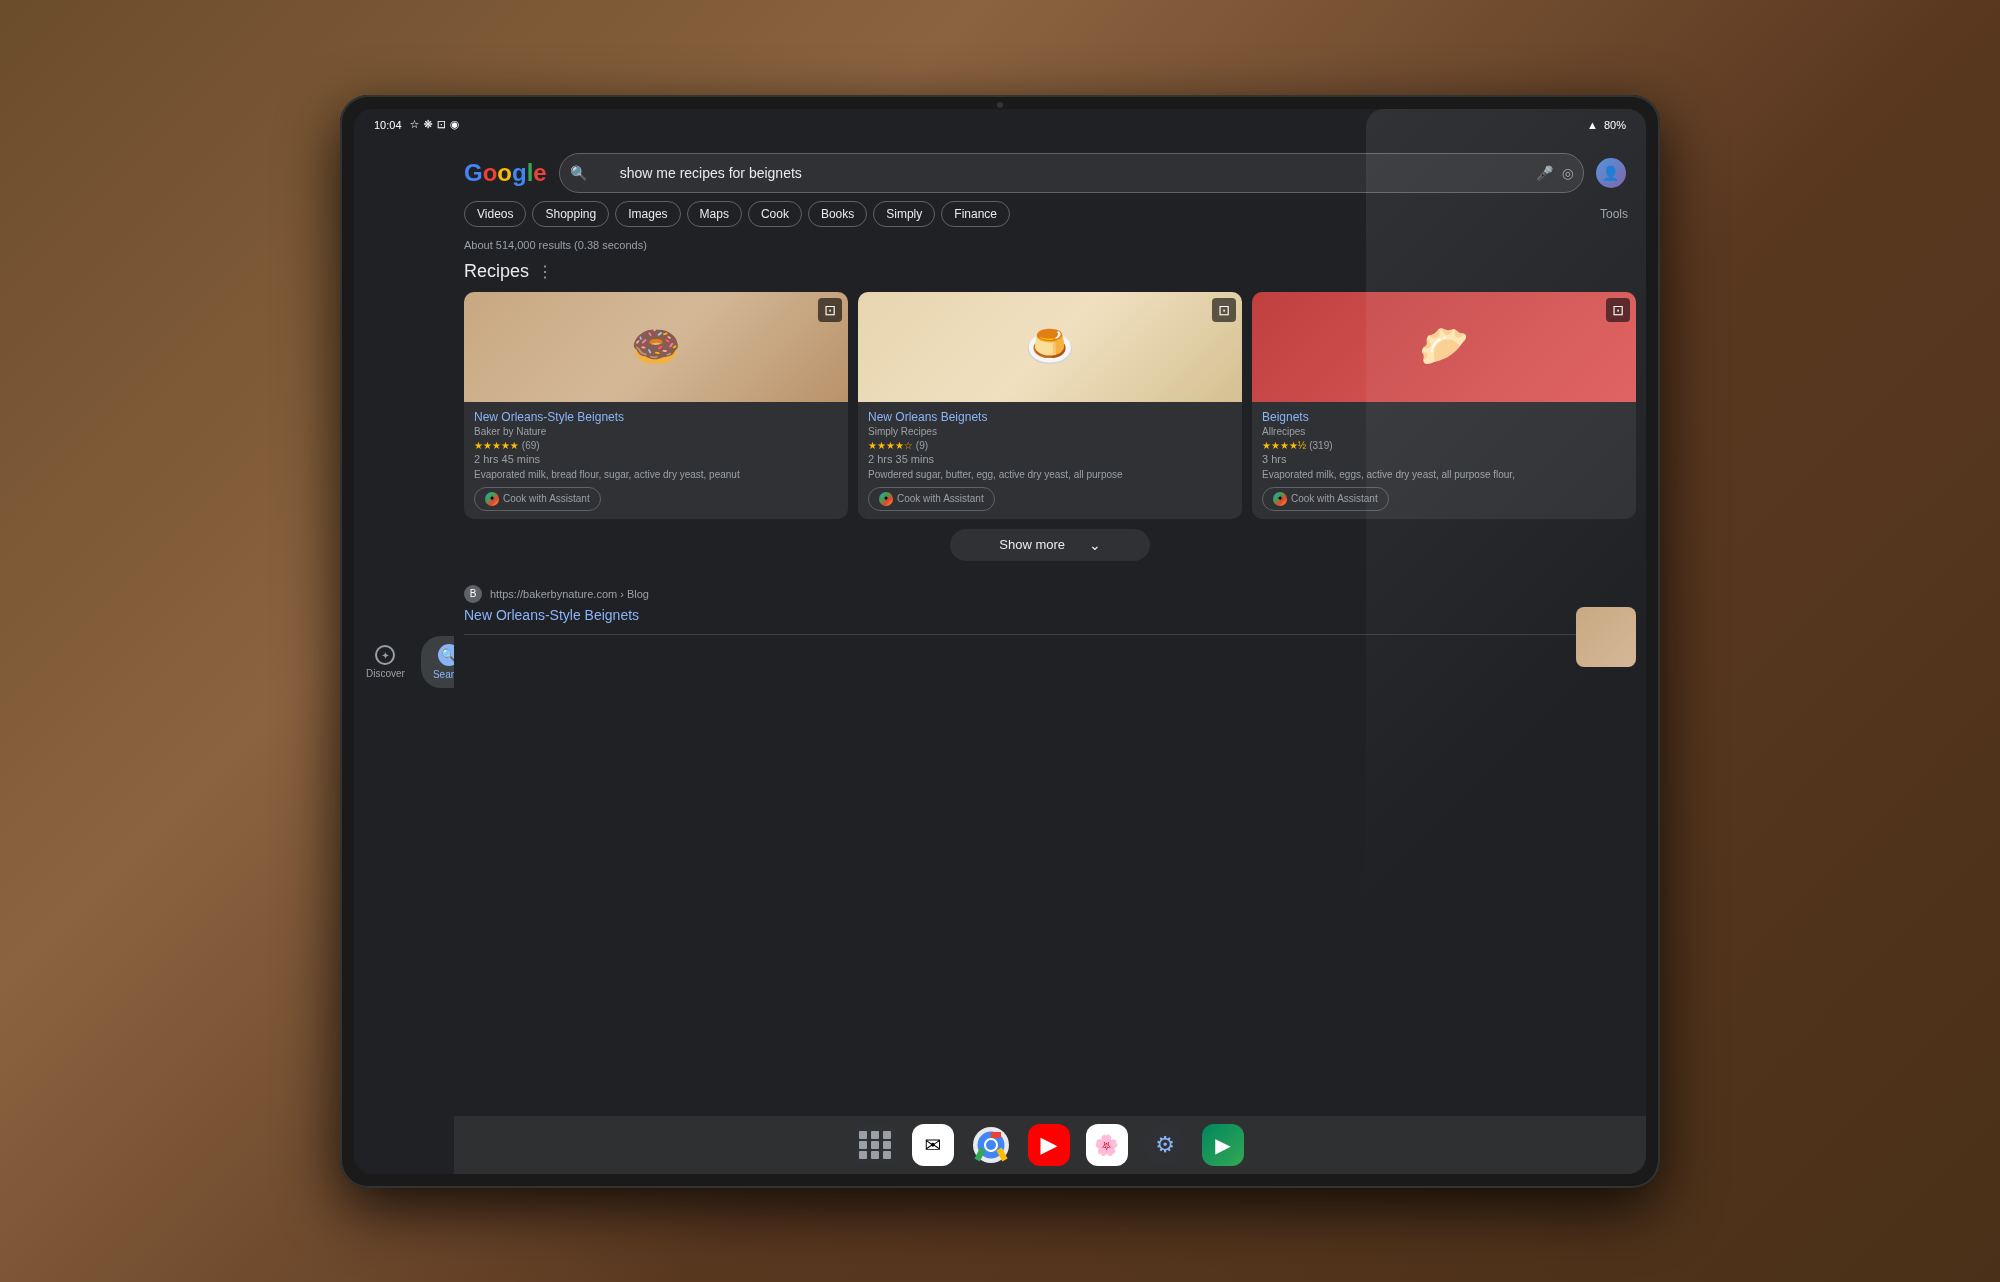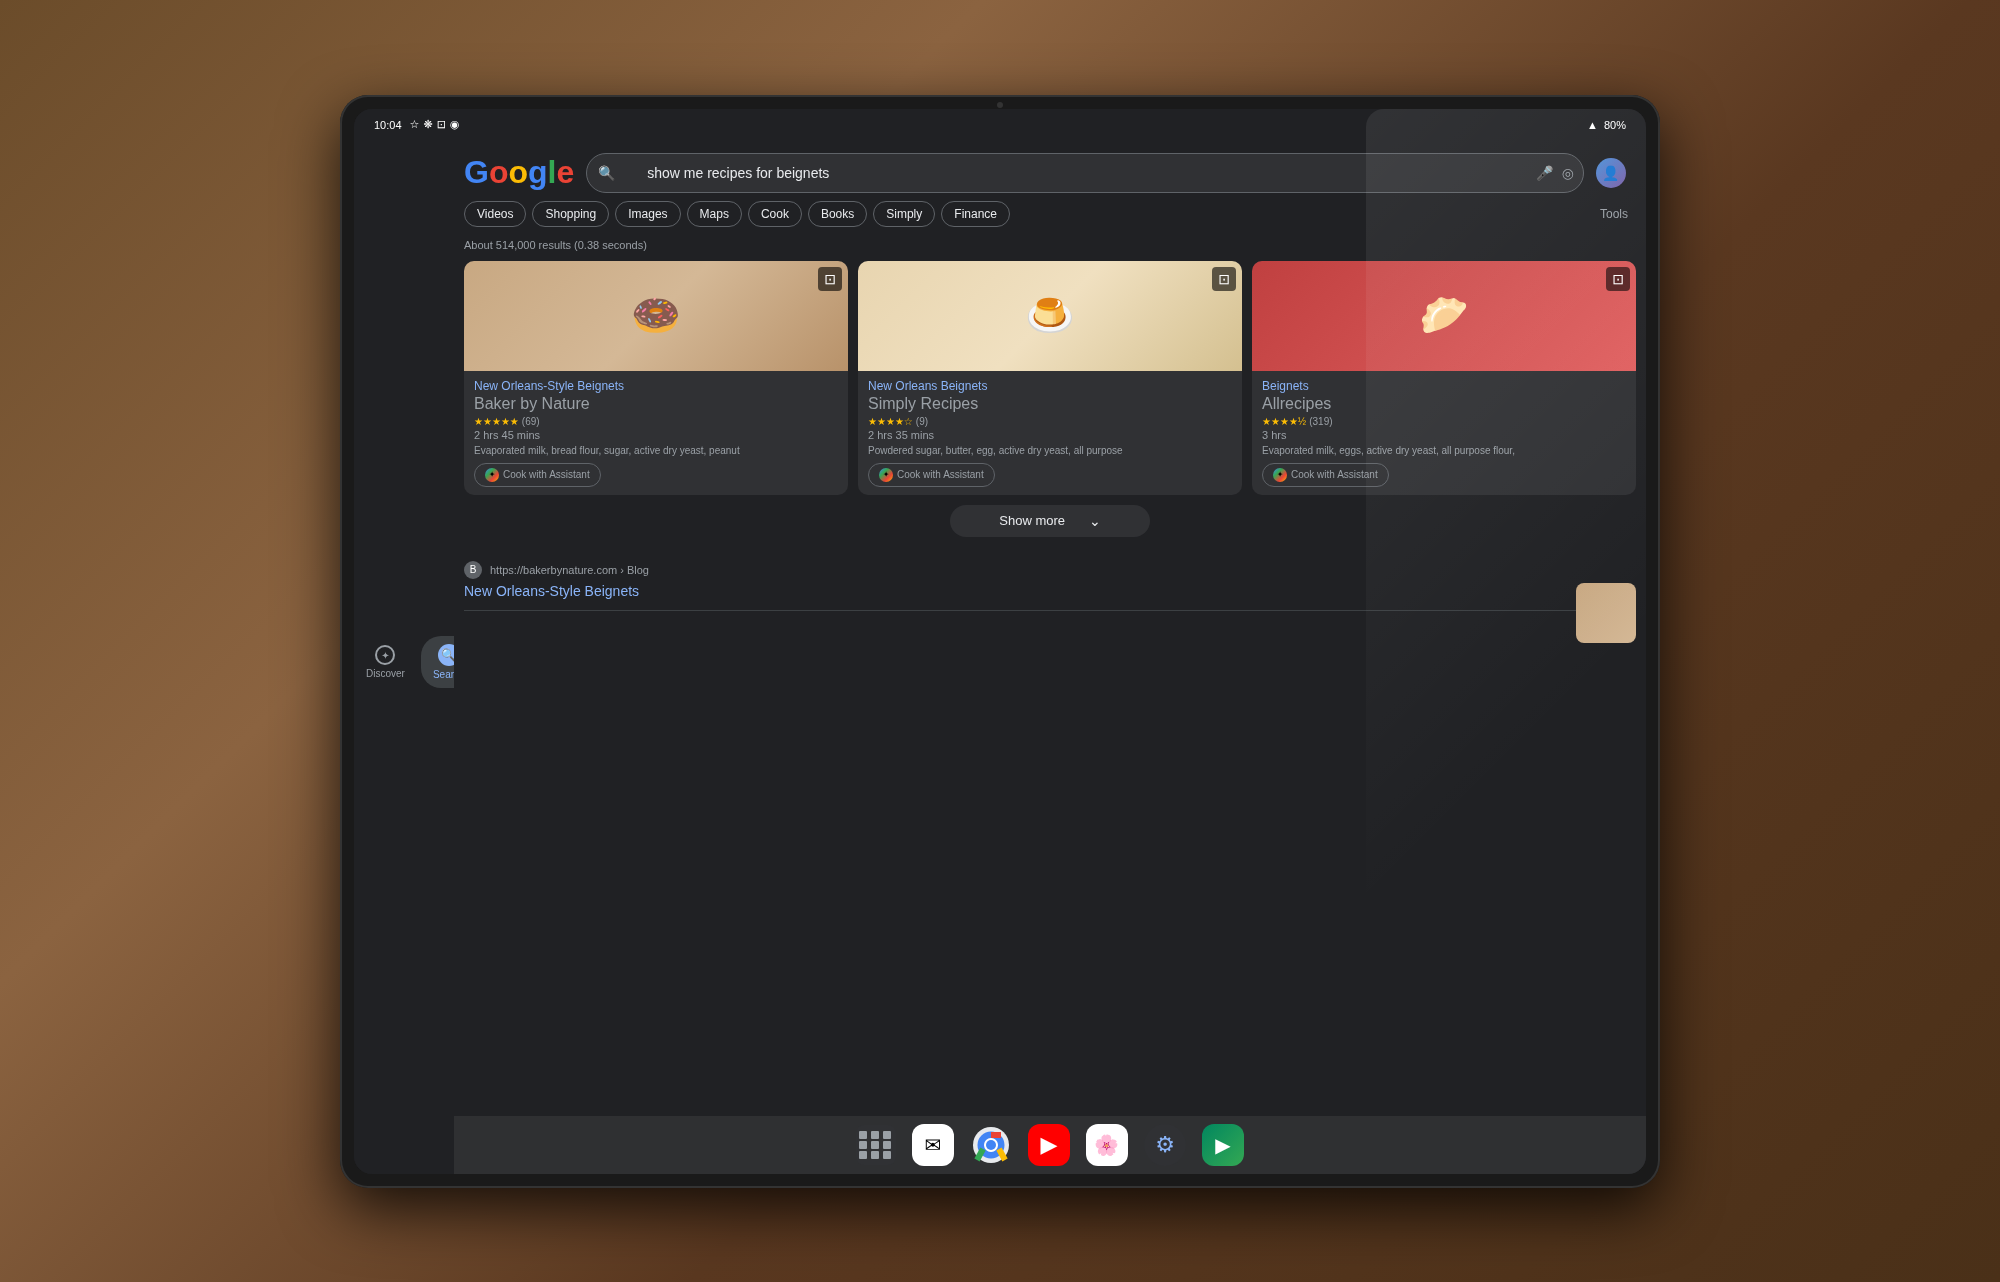--- a/index.html
+++ b/index.html
@@ -170,21 +170,21 @@
     
     .search-bar-area {
       padding: 12px 20px 8px 10px;
       display: flex;
       align-items: center;
       gap: 12px;
       flex-shrink: 0;
     }
 
     .google-logo {
-      font-size: 32px;
+      font-size: 24px;
       font-weight: bold;
       flex-shrink: 0;
     }
 
     .google-logo .g-blue { color: #4285f4; }
     .google-logo .g-red { color: #ea4335; }
     .google-logo .g-yellow { color: #fbbc05; }
     .google-logo .g-green { color: #34a853; }
 
     .search-input-container {
@@ -356,21 +356,21 @@
     .recipe-title {
       color: #8ab4f8;
       font-size: 12px;
       font-weight: 500;
       margin-bottom: 2px;
       cursor: pointer;
     }
 
     .recipe-source {
       color: #9aa0a6;
-      font-size: 16px;
+      font-size: 10px;
       margin-bottom: 3px;
     }
 
     .recipe-rating {
       display: flex;
       align-items: center;
       gap: 3px;
       margin-bottom: 2px;
     }
 
@@ -653,20 +653,24 @@
           <div class="filter-tab">Simply</div>
           <div class="filter-tab">Finance</div>
           <span class="tools-btn">Tools</span>
         </div>
 
         <div class="results-area">
 
           <div class="results-count">About 514,000 results (0.38 seconds)</div>
 
           <div class="recipes-section">
+            <div class="recipes-header">
+              <span class="recipes-title">Recipes</span>
+              <span class="recipes-more-btn">⋮</span>
+            </div>
 
             <div class="recipes-cards">
 
               <div class="recipe-card">
                 <div class="recipe-image">
                   <div class="recipe-image-bg beignets1">🍩</div>
                   <div class="save-icon-btn"></div>
                 </div>
                 <div class="recipe-info">
                   <div class="recipe-title">New Orleans-Style Beignets</div>

